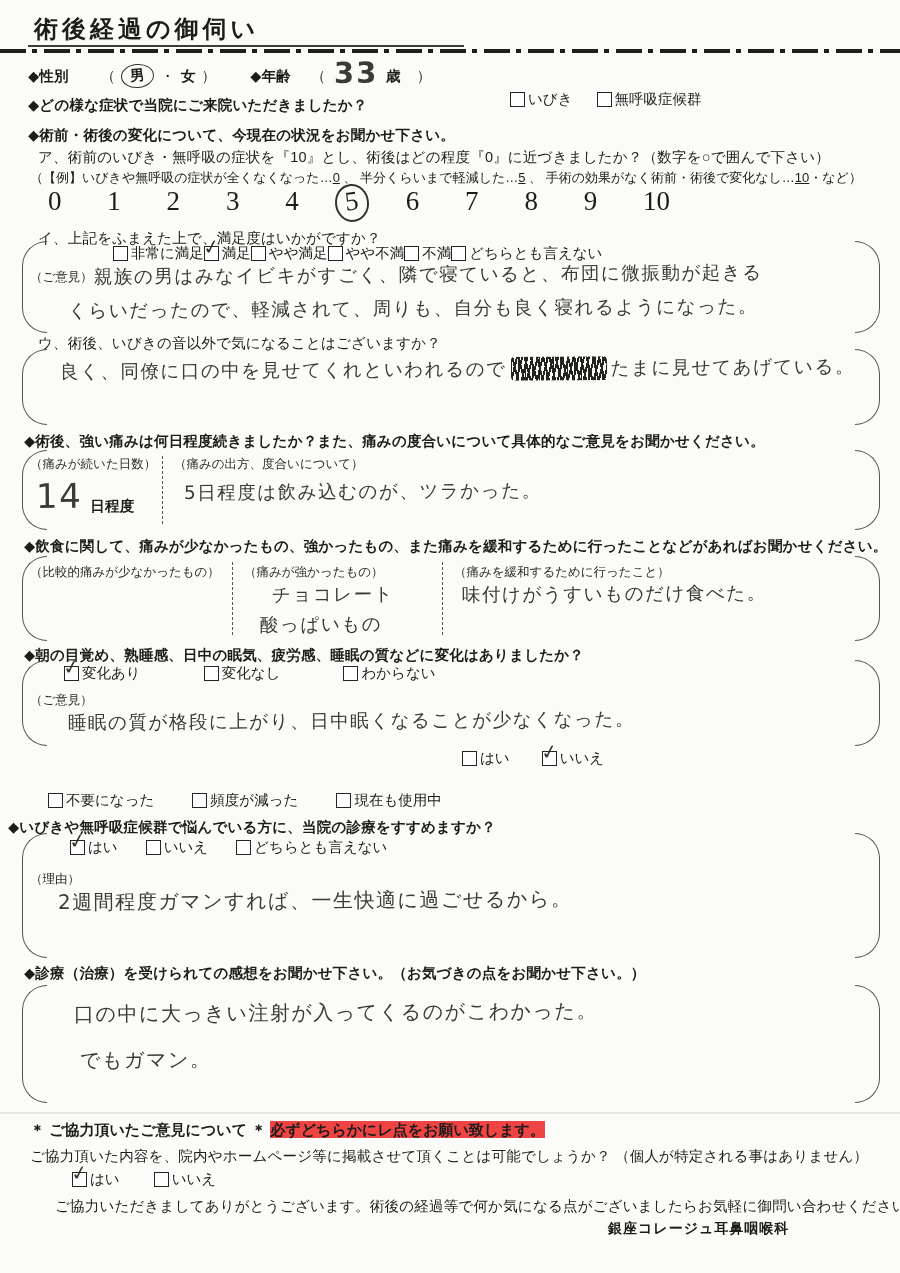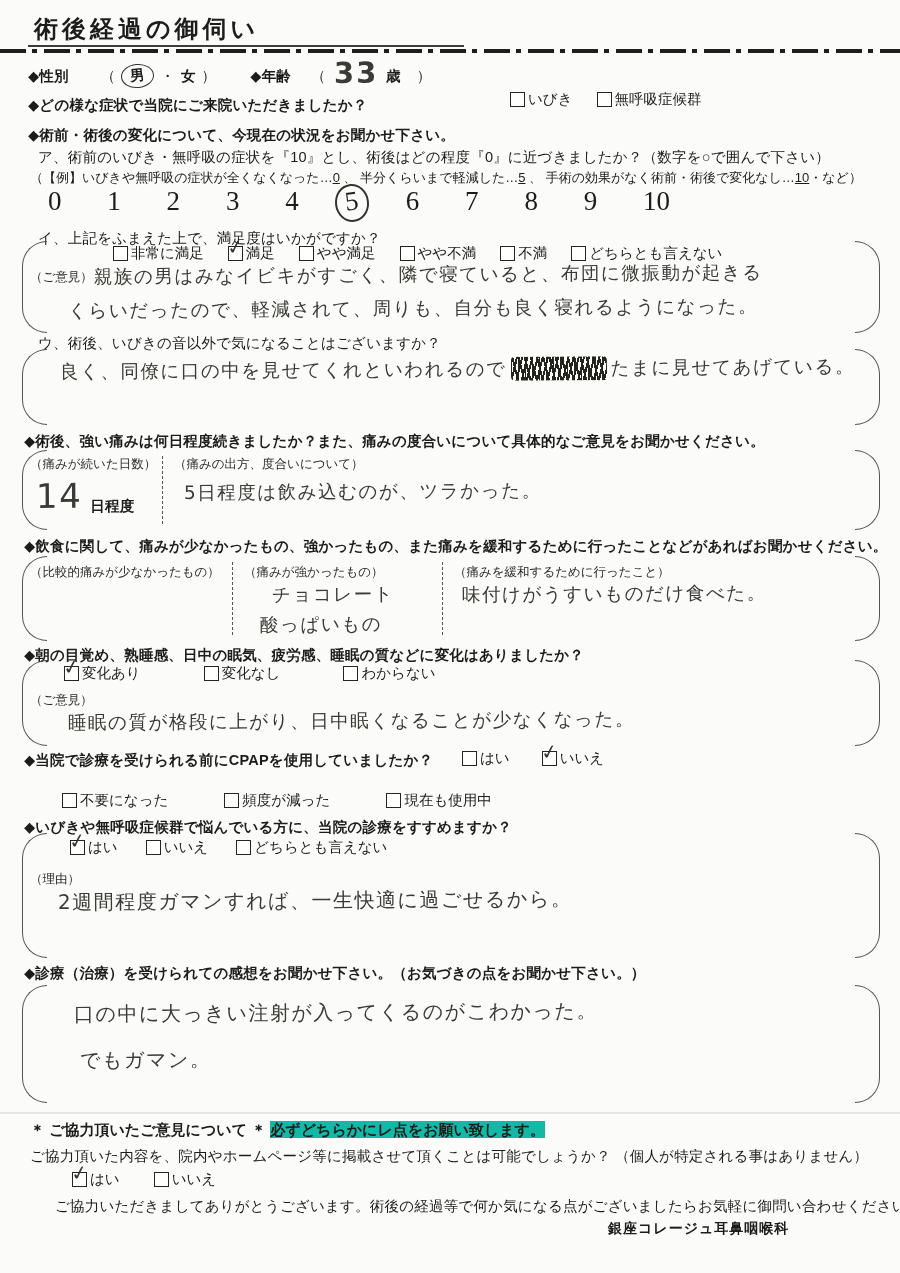--- a/index.html
+++ b/index.html
@@ -32,21 +32,21 @@
   .hw-big{font-size:29px;letter-spacing:2px;}
   .scribble{display:inline-block;width:96px;height:24px;vertical-align:-6px;border-radius:4px;margin:0 4px;
     background:repeating-linear-gradient(104deg,#24241f 0 2px,transparent 2px 5px),
                repeating-linear-gradient(76deg,#24241f 0 2px,transparent 2px 6px),
                repeating-linear-gradient(90deg,#24241f 0 1px,transparent 1px 7px);}
   
   .scale{display:flex;justify-content:space-between;width:622px;font-family:"Liberation Serif","DejaVu Serif",serif;font-size:27px;}
   .scale .circled{border:2px solid #33332e;border-radius:50%;padding:0 8px 3px;margin:-2px -9px 0;transform:rotate(-7deg);}
   
   .vdash{position:absolute;top:6px;bottom:6px;width:0;border-left:1.6px dashed #55554f;}
-  .hl{background:#14b8a6;}
+  .hl{background:#ef4444;}
   .faintline{height:2px;background:#e6e6e2;}
   .clinic{font-size:14px;font-weight:700;letter-spacing:1px;}
   .star{font-size:15px;font-weight:700;}
 </style>
 </head>
 <body>
 
 <div class="sheet">
 
   <div class="abs title" style="top:13px;left:34px;">術後経過の御伺い</div>
@@ -93,21 +93,21 @@
       <span class="circled">5</span>
       <span>6</span>
       <span>7</span>
       <span>8</span>
       <span>9</span>
       <span>10</span>
     </div>
 
   <div class="abs q q-light" style="top:229px;left:38px;">イ、上記をふまえた上で、満足度はいかがですか？</div>
   <div class="abox" style="top:241px;left:22px;width:858px;height:92px;">
-    <div style="margin:3px 0 0 60px;display:flex;gap:24px;padding-left:31px;">
+    <div style="margin:3px 0 0 60px;display:flex;padding-left:31px;">
         <span class="cbi">
           <span class="cb"></span>
           <span class="cbl">非常に満足</span>
         </span>
         <span class="cbi">
           <span class="cb checked"></span>
           <span class="cbl">満足</span>
         </span>
         <span class="cbi">
           <span class="cb"></span>
@@ -175,47 +175,46 @@
         </span>
         <span class="cbi">
           <span class="cb"></span>
           <span class="cbl">わからない</span>
         </span>
       </div>
     <div class="abs lbl" style="top:32px;left:8px;">（ご意見）</div>
     <div class="abs hw" style="top:50px;left:46px;">睡眠の質が格段に上がり、日中眠くなることが少なくなった。</div>
   </div>
 
-  <div class="abs q" style="top:751px;left:24px;">◆当院で診療を受けられる前にCPAPを使用していましたか？</div>
   <div class="abs" style="top:749px;left:462px;display:flex;gap:32px;">
       <span class="cbi">
         <span class="cb"></span>
         <span class="cbl">はい</span>
       </span>
       <span class="cbi">
         <span class="cb checked"></span>
         <span class="cbl">いいえ</span>
       </span>
     </div>
-  <div class="abs" style="top:791px;left:62px;display:flex;gap:56px;">
+  <div class="abs" style="top:791px;left:48px;display:flex;gap:38px;">
       <span class="cbi">
         <span class="cb"></span>
         <span class="cbl">不要になった</span>
       </span>
       <span class="cbi">
         <span class="cb"></span>
         <span class="cbl">頻度が減った</span>
       </span>
       <span class="cbi">
         <span class="cb"></span>
         <span class="cbl">現在も使用中</span>
       </span>
     </div>
 
-  <div class="abs q" style="top:818px;left:24px;">◆いびきや無呼吸症候群で悩んでいる方に、当院の診療をすすめますか？</div>
+  <div class="abs q" style="top:818px;left:8px;">◆いびきや無呼吸症候群で悩んでいる方に、当院の診療をすすめますか？</div>
   <div class="abox" style="top:833px;left:22px;width:858px;height:125px;">
     <div style="margin:5px 0 0 48px;display:flex;gap:28px;">
         <span class="cbi">
           <span class="cb checked"></span>
           <span class="cbl">はい</span>
         </span>
         <span class="cbi">
           <span class="cb"></span>
           <span class="cbl">いいえ</span>
         </span>

